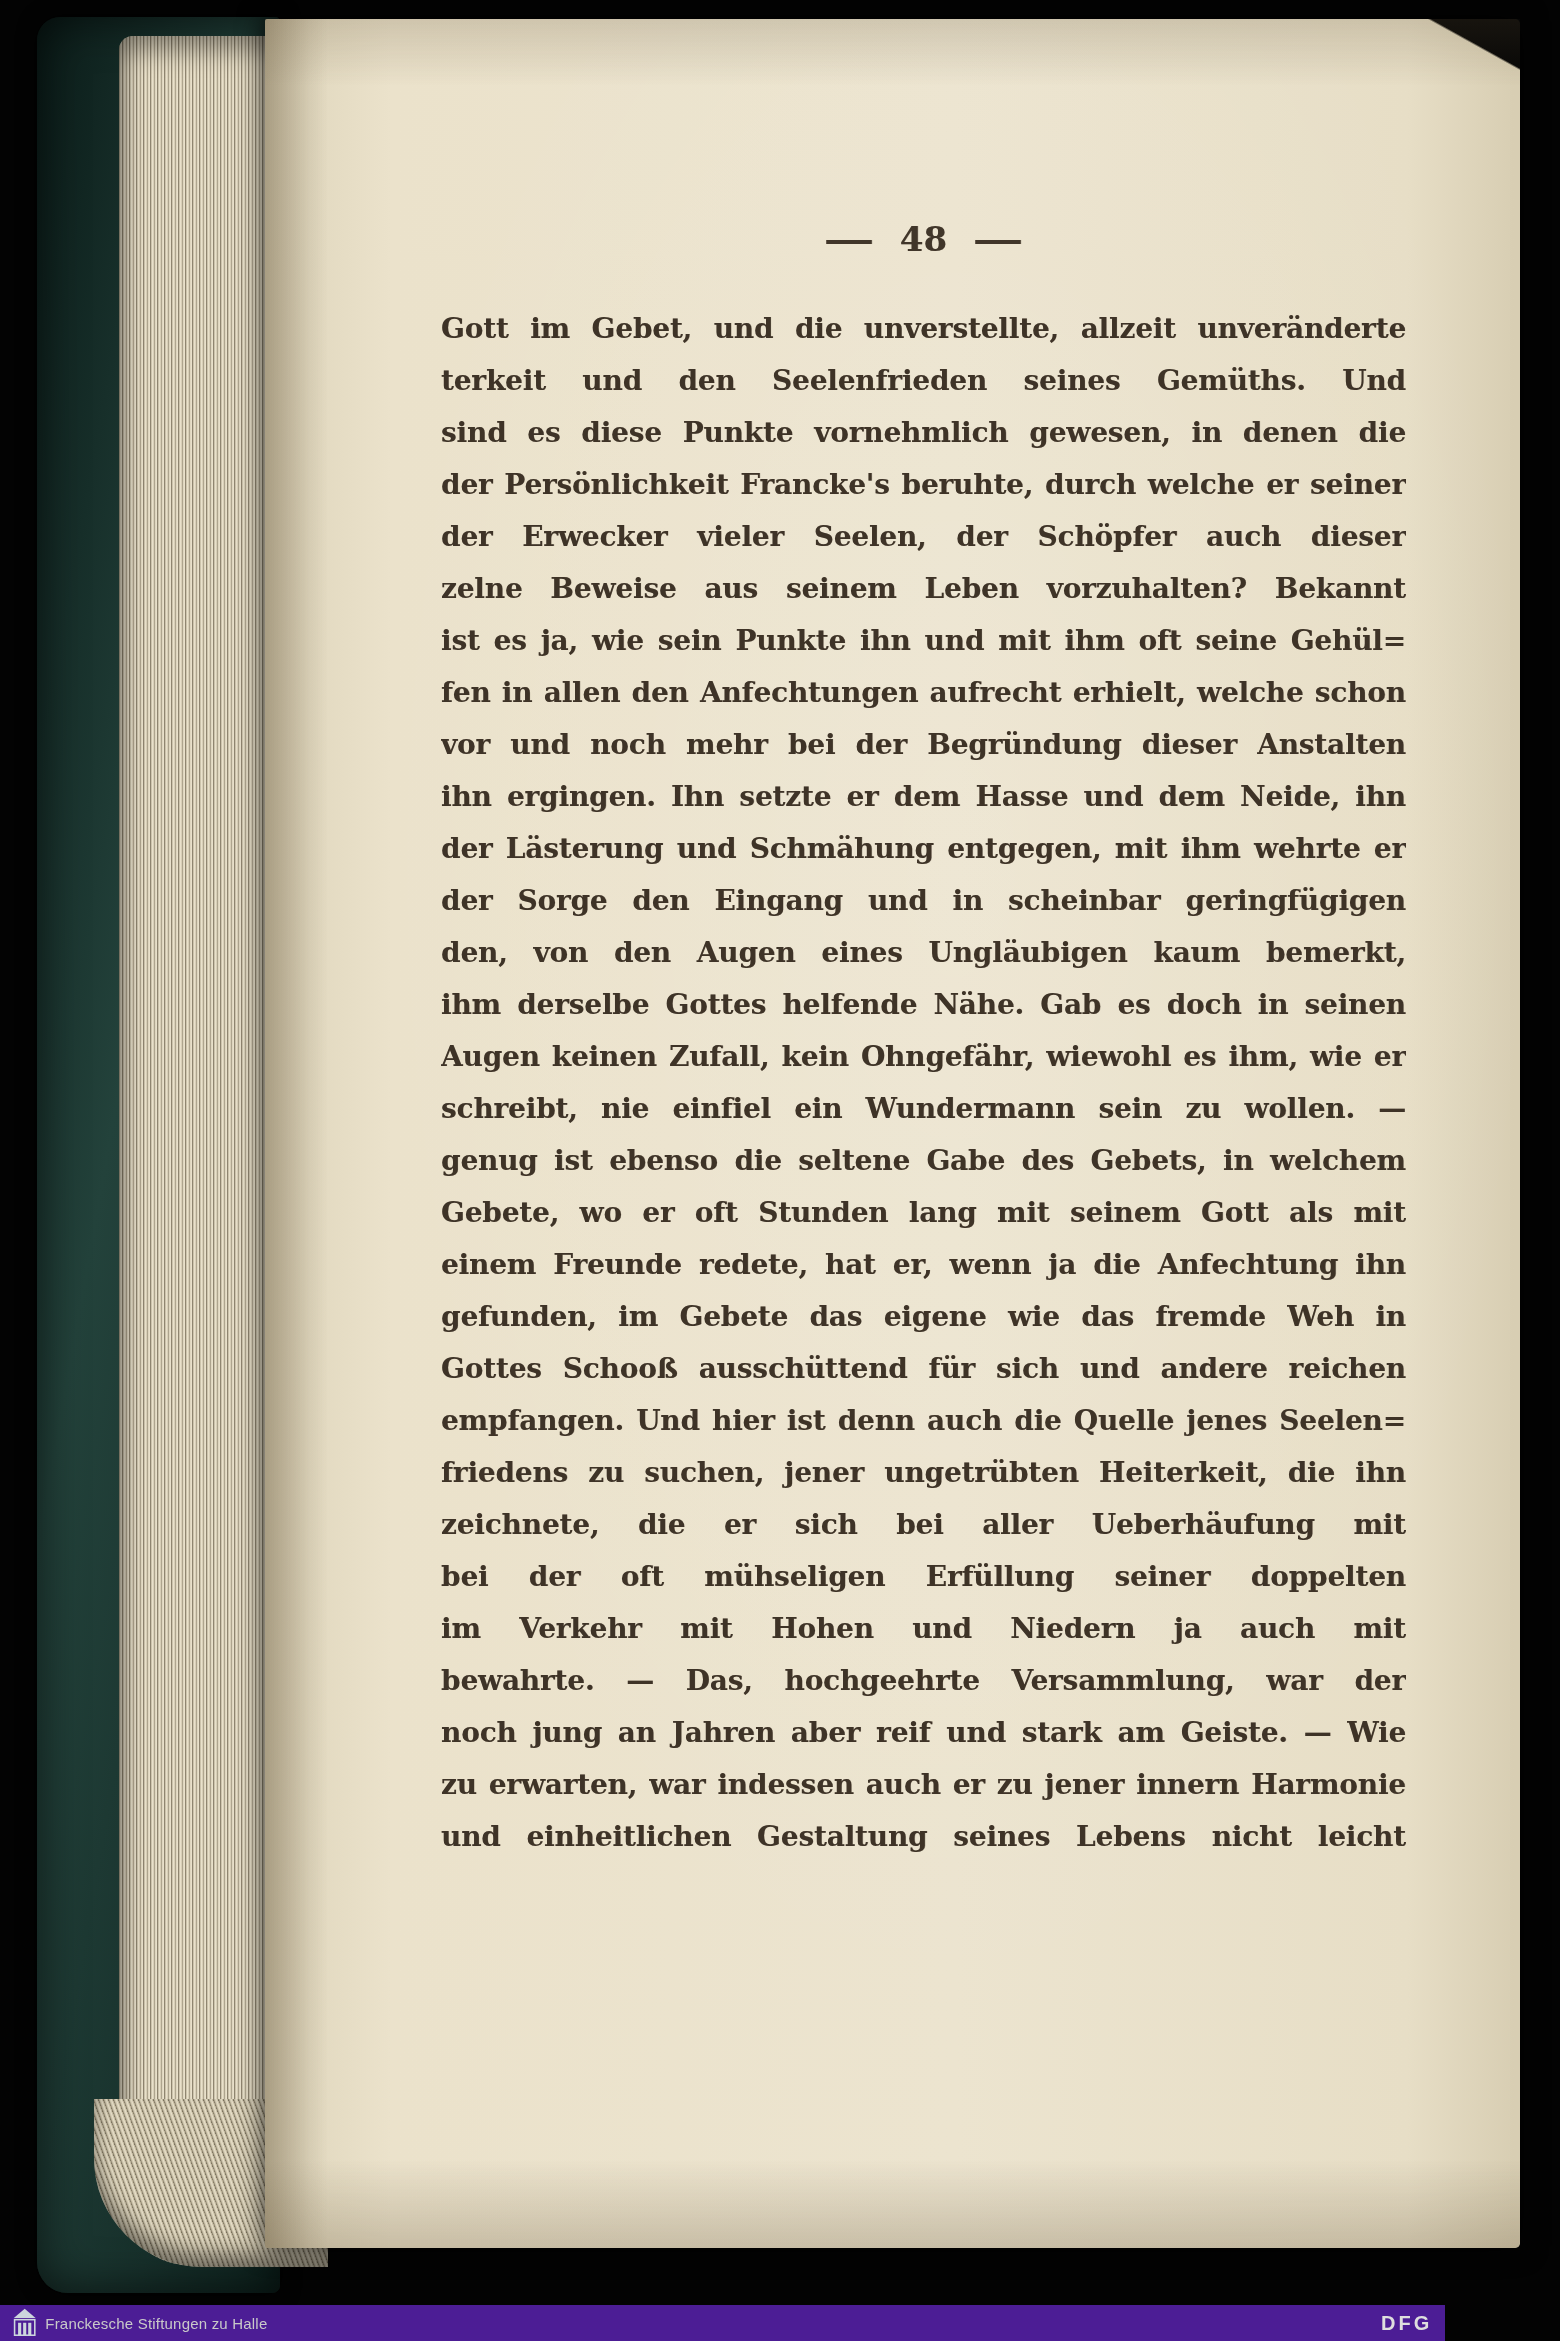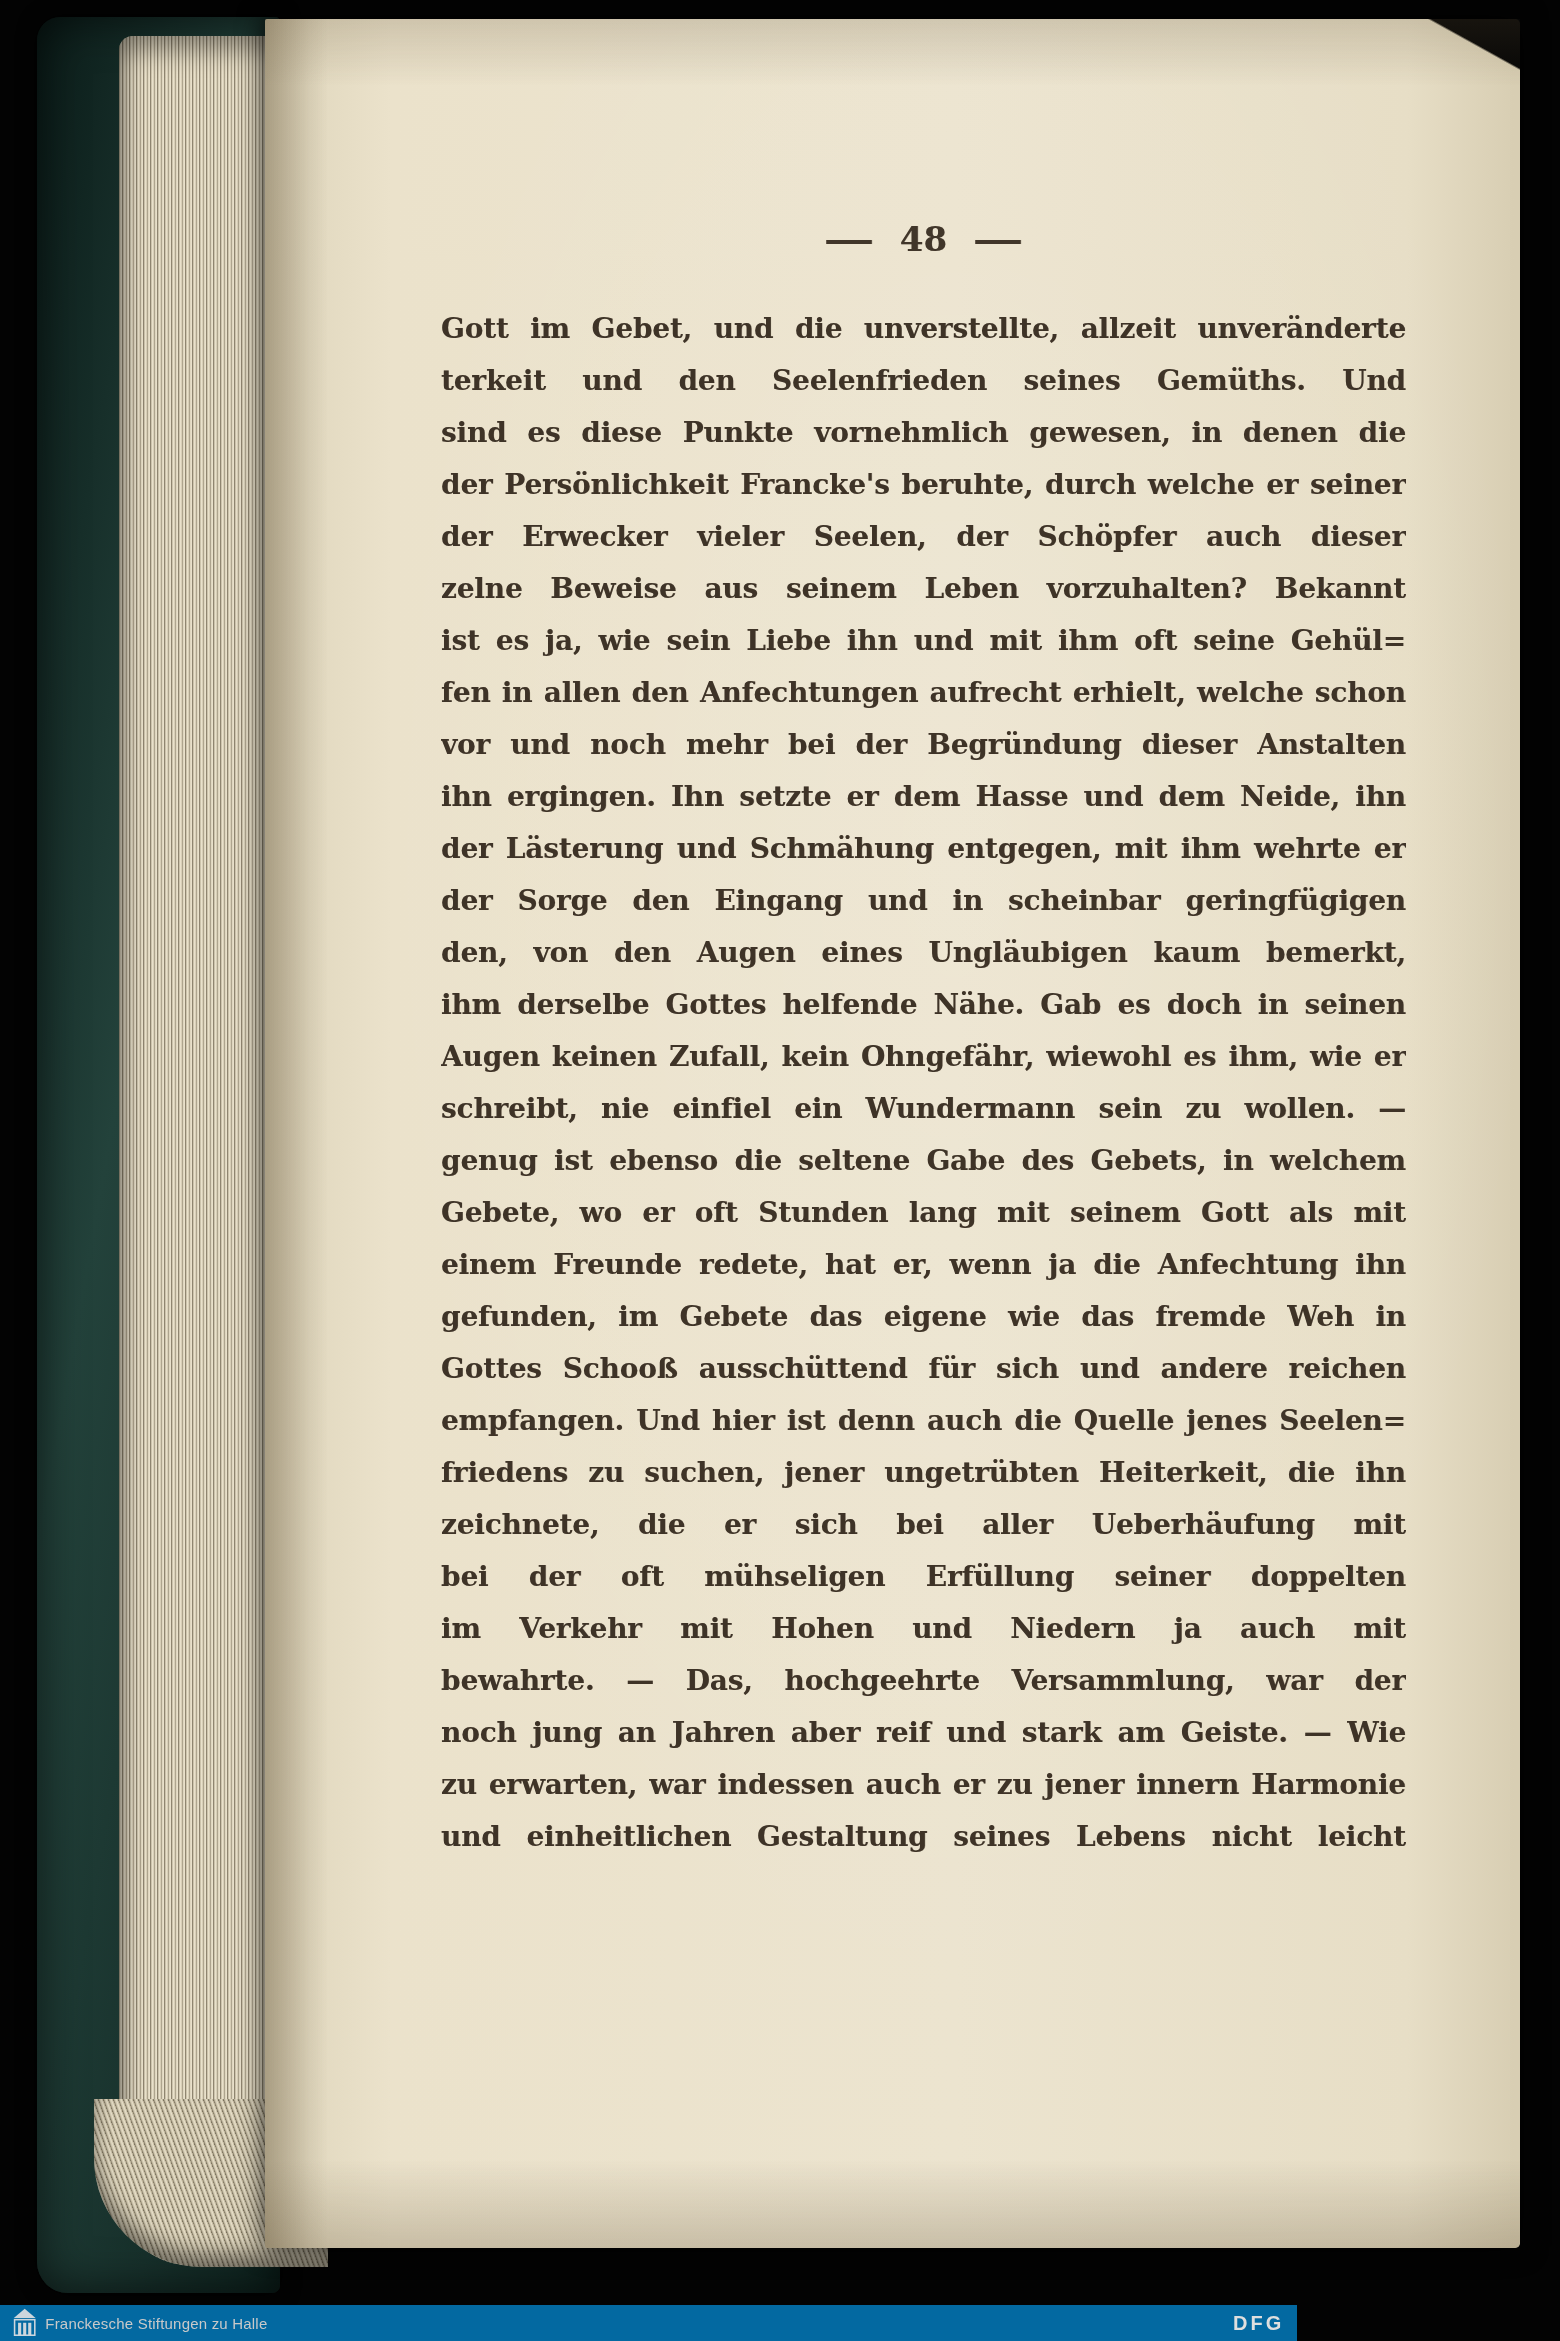--- a/index.html
+++ b/index.html
@@ -59,21 +59,21 @@
   .text-area { position:absolute; left:441px; top:303px; width:965px; }
   .tline {
     font-family:"DejaVu Serif", serif; font-weight:700; font-size:28px;
     line-height:52px; height:52px; overflow:hidden;
     color:#3e3327; letter-spacing:-0.2px; word-spacing:1.6px;
     text-align:justify; text-align-last:justify;
     text-shadow:0.3px 0.3px 0.5px rgba(62,50,38,.35);
   }
   
   .footer {
-    position:absolute; left:0; bottom:0; width:1297px; height:37px; background:#0369a1;
+    position:absolute; left:0; bottom:0; width:1445px; height:37px; background:#4c1d95;
     display:flex; align-items:center; justify-content:space-between;
     padding:0 12.5px; box-sizing:border-box;
     font-family:"Liberation Sans", sans-serif;
   }
   .footer-left { display:flex; align-items:center; gap:9.4px; }
   .inst-label { color:#c9c9c9; font-size:15px; letter-spacing:0.2px; }
   .dfg { color:#dedede; font-weight:700; font-size:20px; letter-spacing:3.1px; }
 </style>
 </head>
 <body>
@@ -94,21 +94,21 @@
     <span class="dash">—</span>
   </div>
 
   <div class="text-area" id="text-block">
       <div class="tline">Gott im Gebet, und die unverstellte, allzeit unveränderte Hei=</div>
       <div class="tline">terkeit und den Seelenfrieden seines Gemüths.  Und unfraglich</div>
       <div class="tline">sind es diese Punkte vornehmlich gewesen, in denen die Macht</div>
       <div class="tline">der Persönlichkeit Francke's beruhte, durch welche er seiner Zeit</div>
       <div class="tline">der Erwecker vieler Seelen, der Schöpfer auch dieser Anstalten</div>
       <div class="tline">zelne Beweise aus seinem Leben vorzuhalten?  Bekannt genug</div>
-      <div class="tline">ist es ja, wie sein Liebe ihn und mit ihm oft seine Gehül=</div>
+      <div class="tline">ist es ja, wie sein Punkte ihn und mit ihm oft seine Gehül=</div>
       <div class="tline">fen in allen den Anfechtungen aufrecht erhielt, welche schon</div>
       <div class="tline">vor und noch mehr bei der Begründung dieser Anstalten über</div>
       <div class="tline">ihn ergingen.  Ihn setzte er dem Hasse und dem Neide, ihn</div>
       <div class="tline">der Lästerung und Schmähung entgegen, mit ihm wehrte er</div>
       <div class="tline">der Sorge den Eingang und in scheinbar geringfügigen Umstän=</div>
       <div class="tline">den, von den Augen eines Ungläubigen kaum bemerkt, zeigte</div>
       <div class="tline">ihm derselbe Gottes helfende Nähe.  Gab es doch in seinen</div>
       <div class="tline">Augen keinen Zufall, kein Ohngefähr, wiewohl es ihm, wie er</div>
       <div class="tline">schreibt, nie einfiel ein Wundermann sein zu wollen. — Bekannt</div>
       <div class="tline">genug ist ebenso die seltene Gabe des Gebets, in welchem</div>

